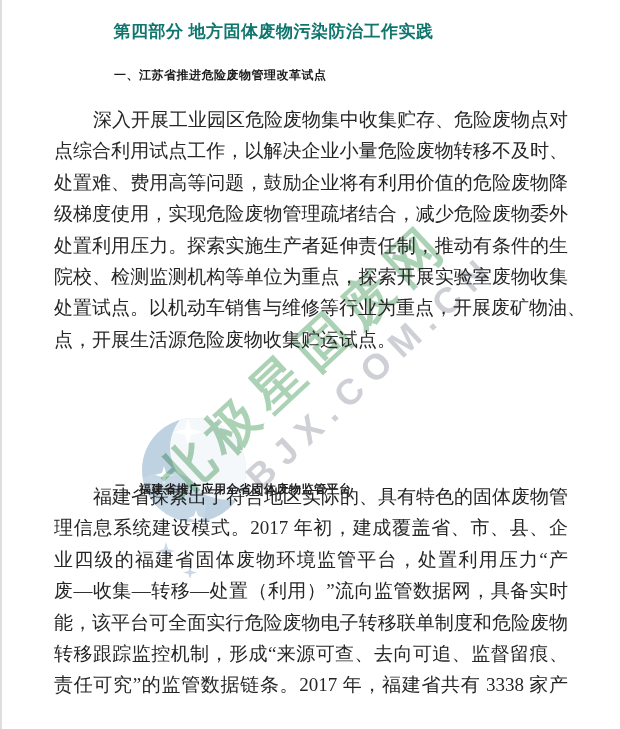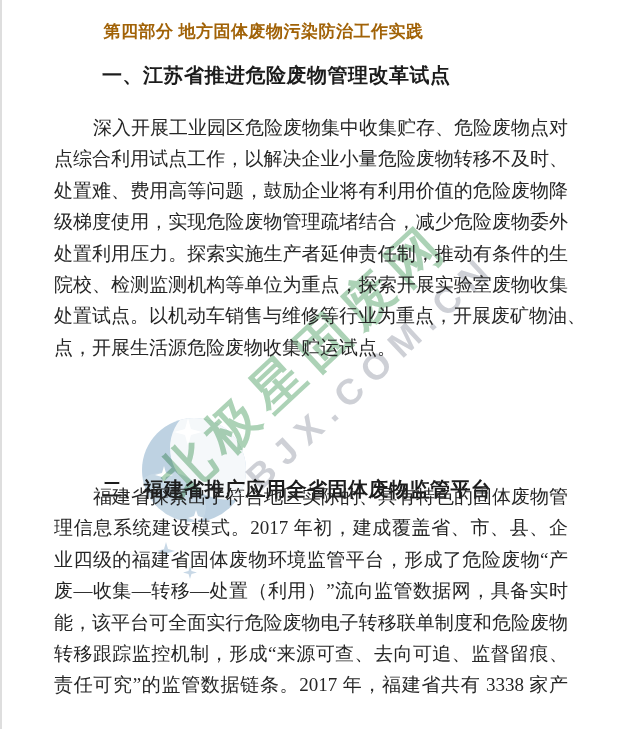--- a/index.html
+++ b/index.html
@@ -12,33 +12,33 @@
     color:#262626;
   }
   
   .scan-edge{position:absolute;left:0;top:0;bottom:0;width:2px;background:#dedede;}
 
   .doc-title{
     position:absolute;left:0;top:19px;width:527px;
     text-align:center;
     font-family:"Liberation Sans", sans-serif;
     font-weight:bold;font-size:17px;line-height:26px;
-    letter-spacing:0.5px;color:#a16207;
+    letter-spacing:0.5px;color:#0f766e;padding-left:10px;
   }
   .sec-heading{
-    position:absolute;left:54px;width:514px;
+    position:absolute;left:66px;width:514px;
     padding-left:48px;box-sizing:border-box;
-    font-weight:bold;font-size:20px;line-height:24px;
+    font-weight:bold;font-size:12px;line-height:24px;
     letter-spacing:0.5px;color:#1c1c1c;
   }
   #h1{top:63px;}
   #h2{top:434px;margin-top:43px;}
 
   .para{position:absolute;left:54px;width:514px;}
-  #p1{top:112px;}
+  #p1{top:104px;}
   #p2{top:481px;}
   .ln{
     font-size:19px;line-height:31.4px;height:31.4px;
     text-align:justify;text-align-last:justify;
     white-space:nowrap;letter-spacing:0;
   }
   .ln-first{text-indent:2.05em;}
   .ln-open{text-align-last:left;} 
 
   
@@ -106,19 +106,19 @@
     <div class="ln">院校、检测监测机构等单位为重点，探索开展实验室废物收集</div>
     <div class="ln">处置试点。以机动车销售与维修等行业为重点，开展废矿物油、</div>
     <div class="ln ln-open">点，开展生活源危险废物收集贮运试点。</div>
   </div>
 
   <div class="sec-heading" id="h2">二、福建省推广应用全省固体废物监管平台</div>
 
   <div class="para" id="p2">
     <div class="ln ln-first">福建省探索出了符合地区实际的、具有特色的固体废物管</div>
     <div class="ln">理信息系统建设模式。2017 年初，建成覆盖省、市、县、企</div>
-    <div class="ln">业四级的福建省固体废物环境监管平台，形成了危险废物“产</div>
+    <div class="ln">业四级的福建省固体废物环境监管平台，处置利用压力“产</div>
     <div class="ln">废—收集—转移—处置（利用）”流向监管数据网，具备实时</div>
     <div class="ln">能，该平台可全面实行危险废物电子转移联单制度和危险废物</div>
     <div class="ln">转移跟踪监控机制，形成“来源可查、去向可追、监督留痕、</div>
     <div class="ln">责任可究”的监管数据链条。2017 年，福建省共有 3338 家产</div>
   </div>
 </div>
 
 </body></html>

